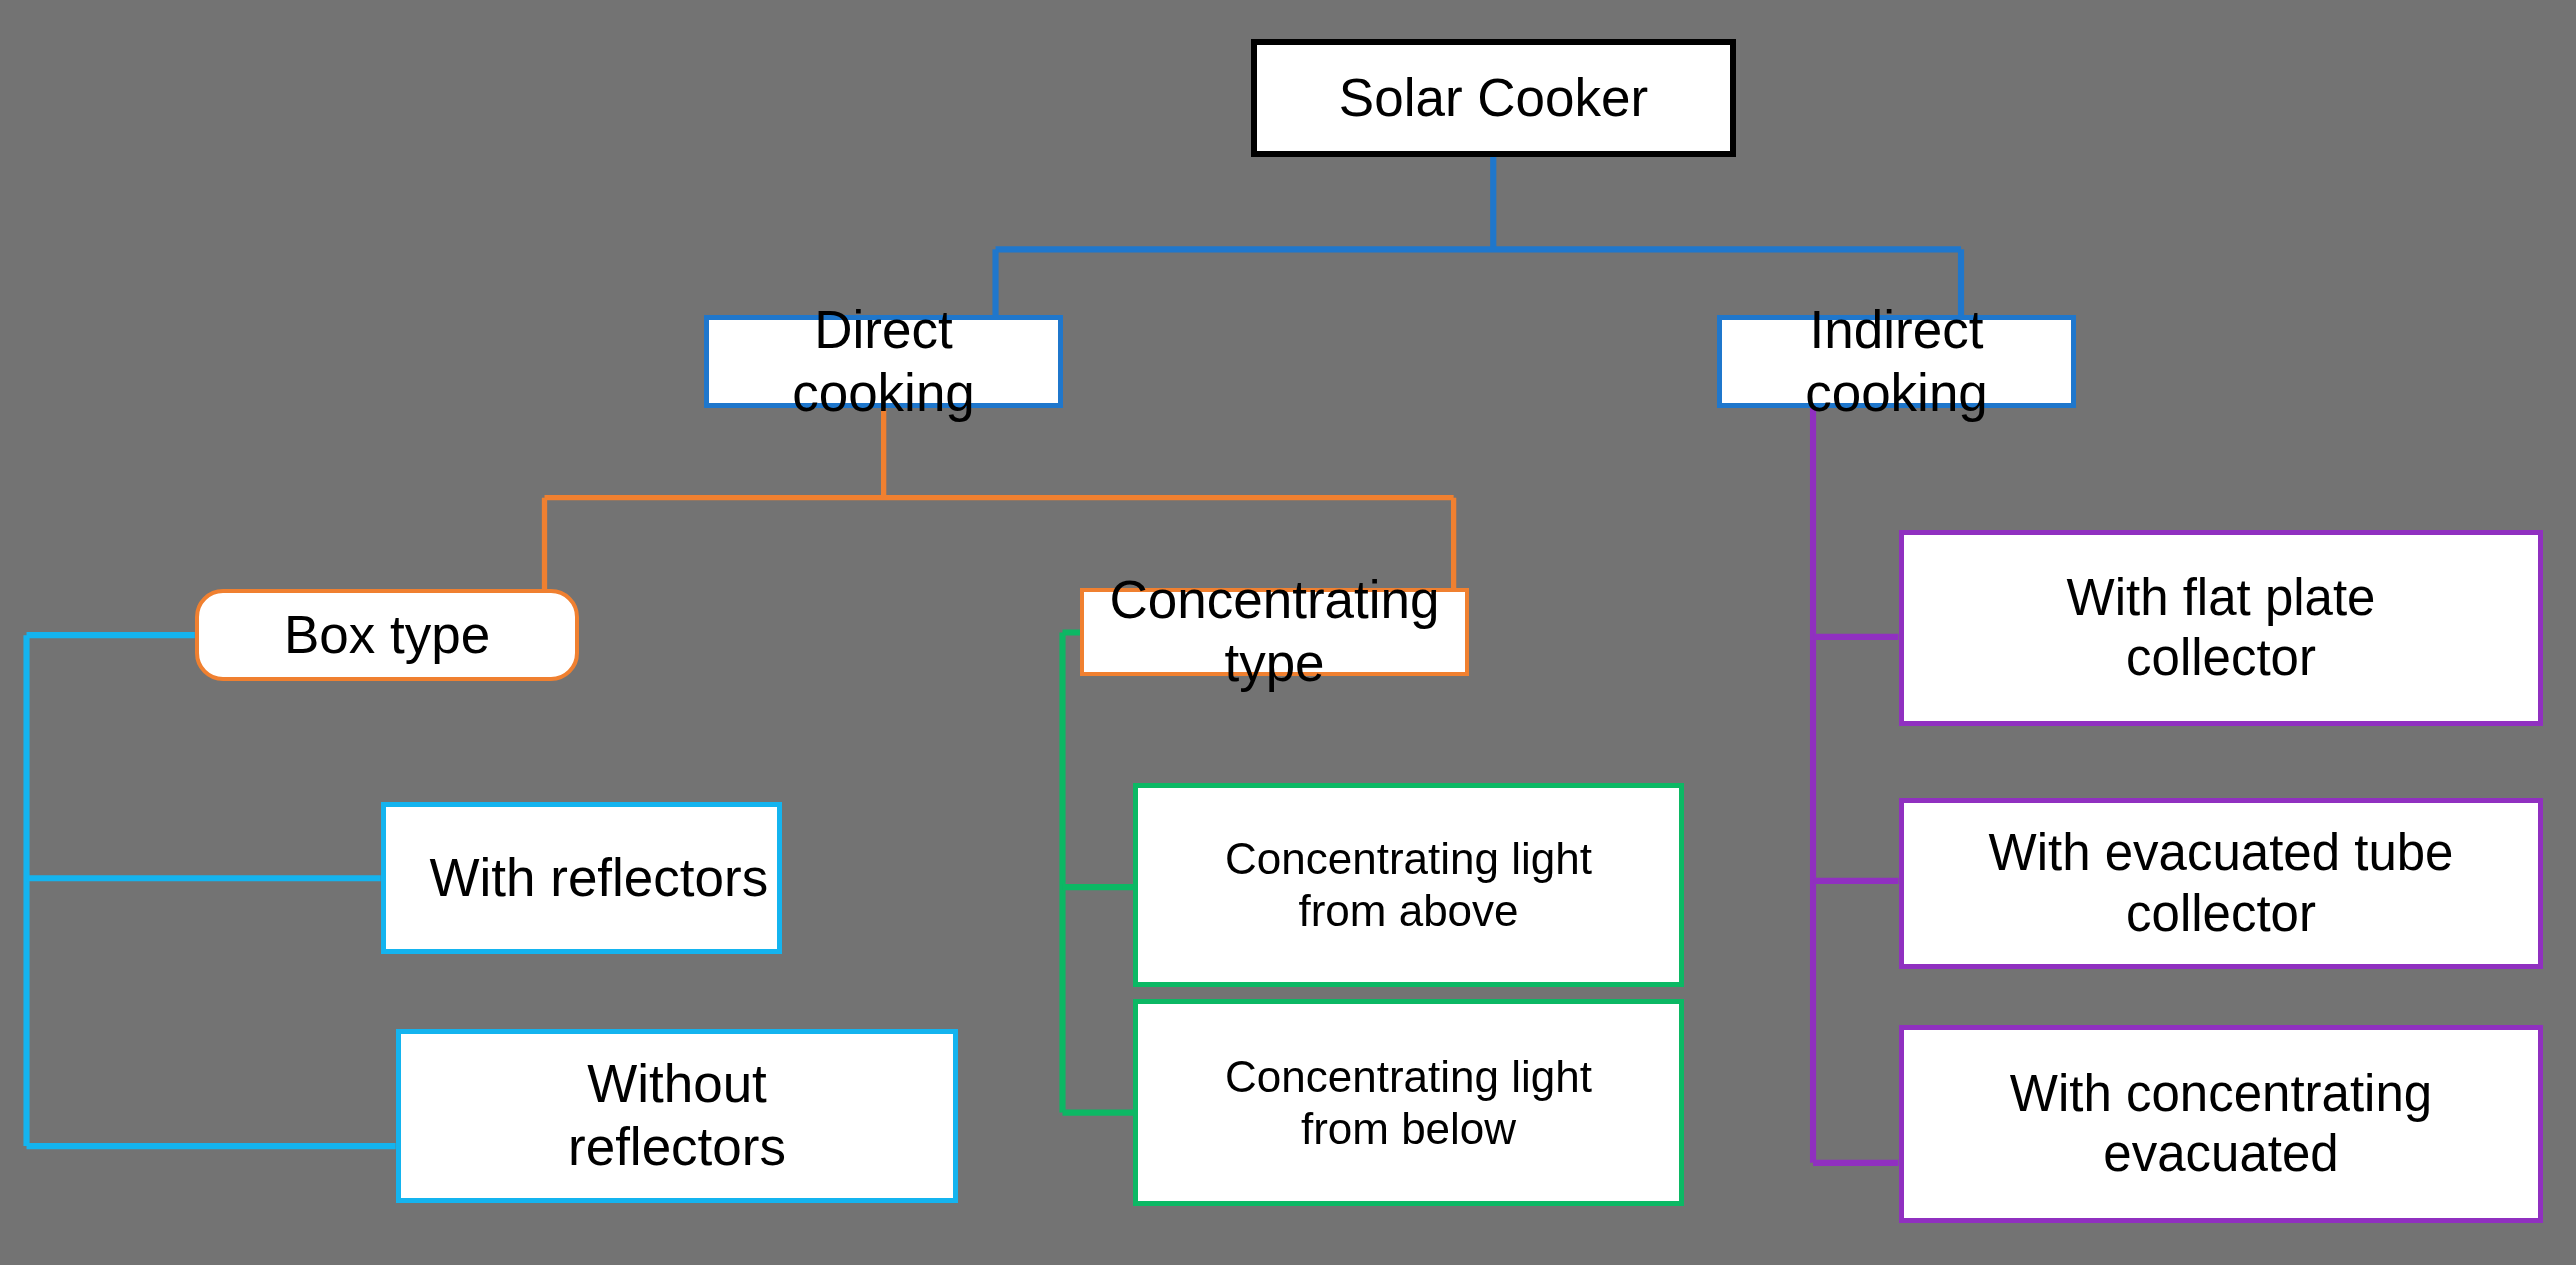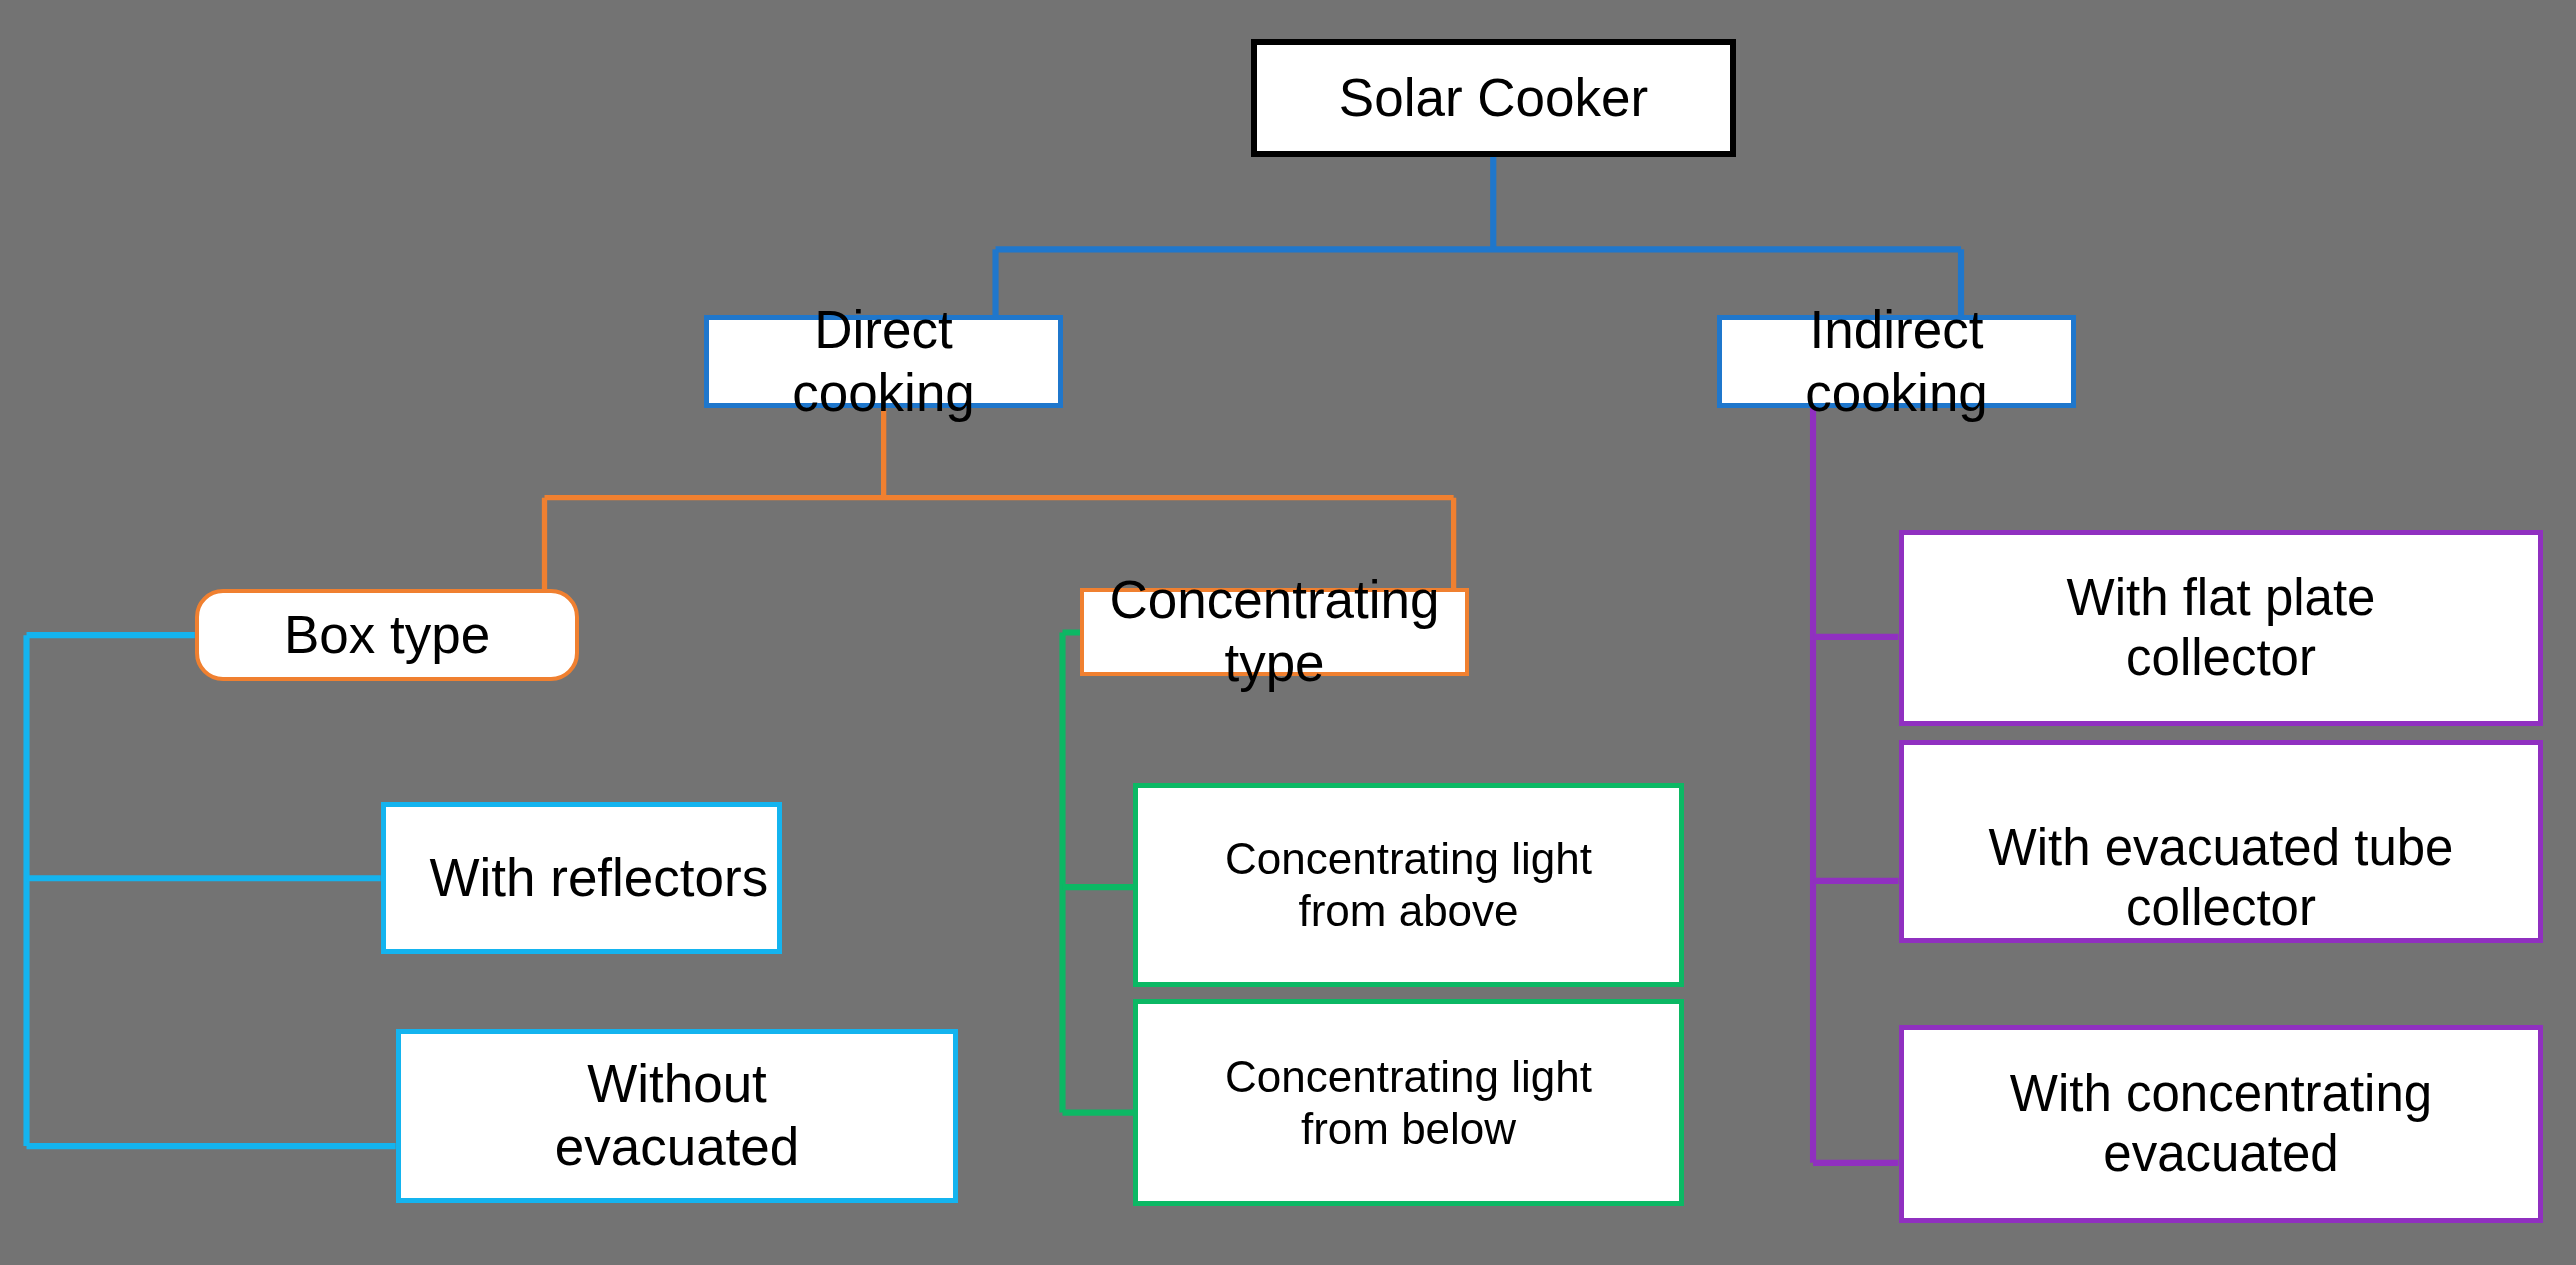--- a/index.html
+++ b/index.html
@@ -128,39 +128,39 @@
   <div class="node lvl-orange" style="left: 1080px; top: 588px; width: 389px; height: 88px;">
     <span class="node-label">Concentrating type</span>
   </div>
 
   <div class="node lvl-cyan" style="left: 381px; top: 802px; width: 401px; height: 152px; text-align: right;">
     <span class="node-label">With reflectors</span>
   </div>
 
   <div class="node lvl-cyan" style="left: 396px; top: 1029px; width: 562px; height: 174px;">
     <span class="node-label">Without
-evacuated</span>
+reflectors</span>
   </div>
 
   <div class="node lvl-green" style="left: 1133px; top: 783px; width: 551px; height: 204px;">
     <span class="node-label">Concentrating light
 from above</span>
   </div>
 
   <div class="node lvl-green" style="left: 1133px; top: 999px; width: 551px; height: 207px;">
     <span class="node-label">Concentrating light
 from below</span>
   </div>
 
   <div class="node lvl-purple" style="left: 1899px; top: 530px; width: 644px; height: 196px;">
     <span class="node-label">With flat plate
 collector</span>
   </div>
 
-  <div class="node lvl-purple" style="left: 1899px; top: 740px; width: 644px; height: 203px; align-items: flex-end;">
+  <div class="node lvl-purple" style="left: 1899px; top: 798px; width: 644px; height: 171px;">
     <span class="node-label">With evacuated tube
 collector</span>
   </div>
 
   <div class="node lvl-purple" style="left: 1899px; top: 1025px; width: 644px; height: 198px;">
     <span class="node-label">With concentrating
 evacuated</span>
   </div>
 
 </div>

